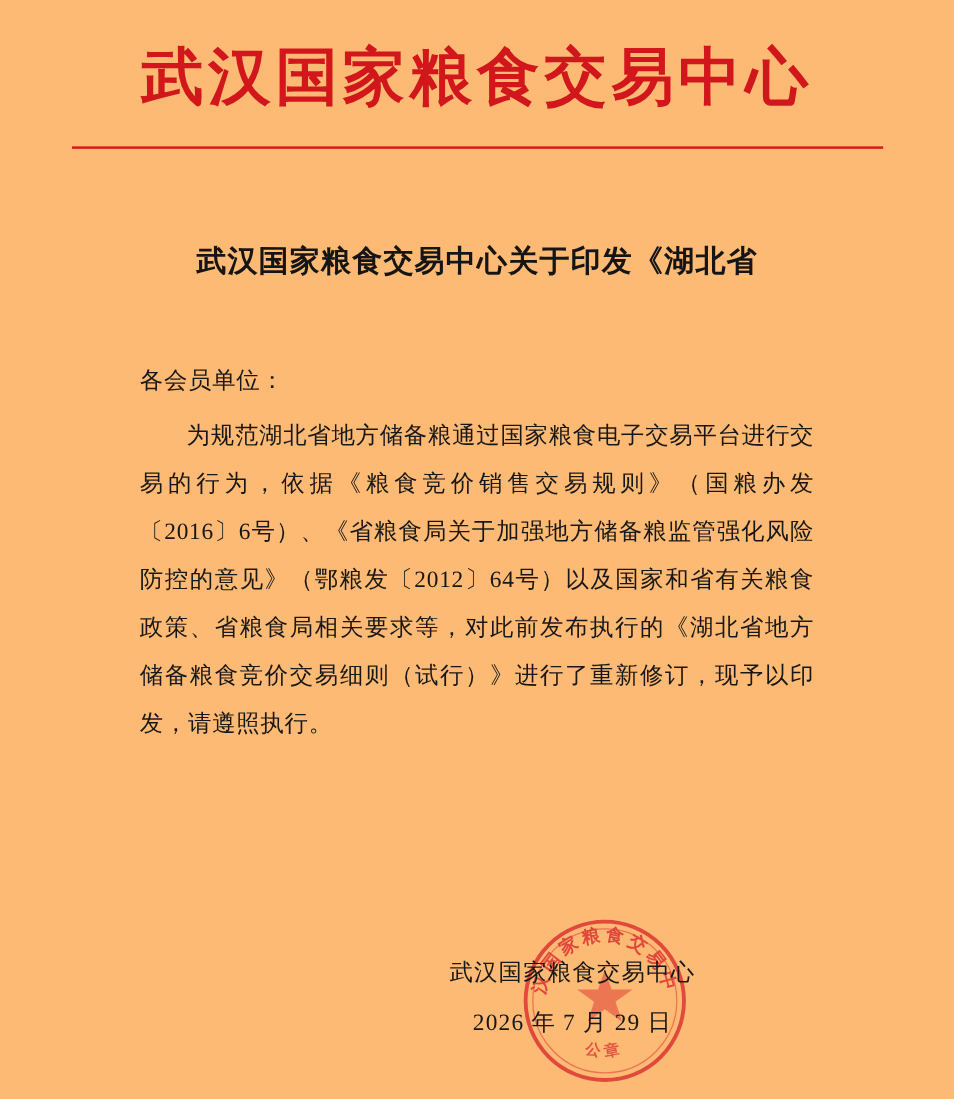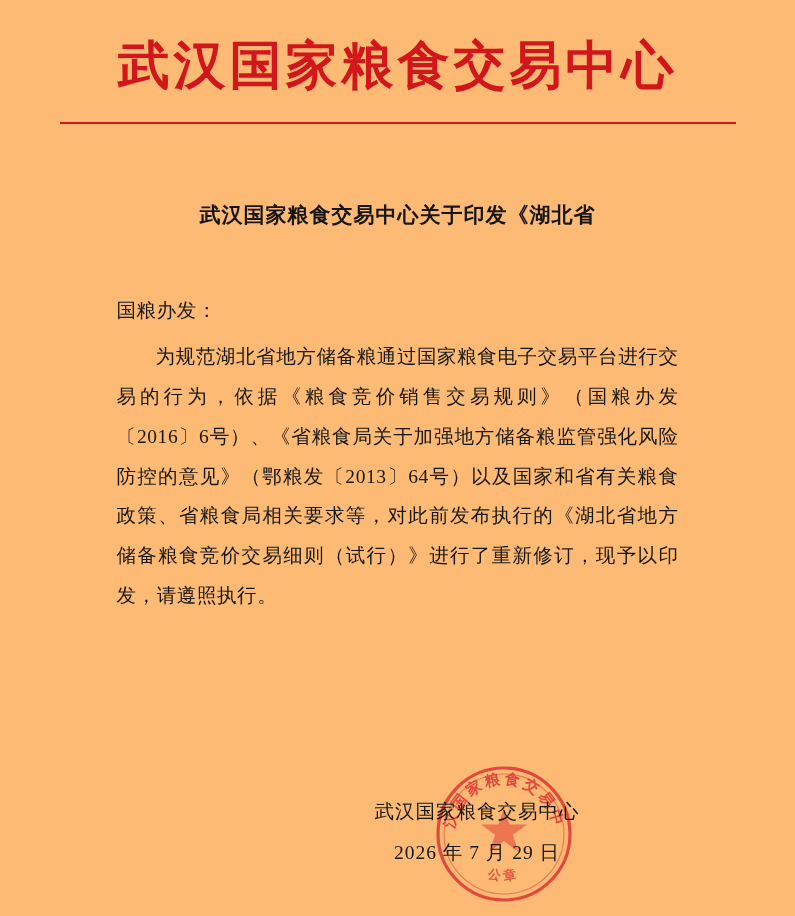--- a/index.html
+++ b/index.html
@@ -43,21 +43,21 @@
     width: 676px;
     height: 2px;
     background: #d2171c;
   }
 
   
   .doc-title {
     margin: 72px auto 0 auto;
     width: 600px;
     text-align: center;
-    font-size: 21px;
+    font-size: 25px;
     font-weight: bold;
     line-height: 1.85;
     letter-spacing: 1px;
     color: #151515;
   }
   .doc-title .line2 {
     display: block;
   }
 
   
@@ -127,22 +127,22 @@
   <div class="letterhead">
     <div class="letterhead-title">武汉国家粮食交易中心</div>
     <div class="letterhead-rule"></div>
   </div>
 
   <div class="doc-title">
     <span class="line1">武汉国家粮食交易中心关于印发《湖北省</span>
   </div>
 
   <div class="body-block">
-    <p class="salutation">国粮办发：</p>
-    <p class="para">为规范湖北省地方储备粮通过国家粮食电子交易平台进行交易的行为，依据《粮食竞价销售交易规则》（国粮办发〔2016〕6号）、《省粮食局关于加强地方储备粮监管强化风险防控的意见》（鄂粮发〔2013〕64号）以及国家和省有关粮食政策、省粮食局相关要求等，对此前发布执行的《湖北省地方储备粮食竞价交易细则（试行）》进行了重新修订，现予以印发，请遵照执行。</p>
+    <p class="salutation">各会员单位：</p>
+    <p class="para">为规范湖北省地方储备粮通过国家粮食电子交易平台进行交易的行为，依据《粮食竞价销售交易规则》（国粮办发〔2016〕6号）、《省粮食局关于加强地方储备粮监管强化风险防控的意见》（鄂粮发〔2012〕64号）以及国家和省有关粮食政策、省粮食局相关要求等，对此前发布执行的《湖北省地方储备粮食竞价交易细则（试行）》进行了重新修订，现予以印发，请遵照执行。</p>
   </div>
 
   <div class="seal">
     <svg width="144" height="144" viewBox="0 0 144 144" aria-hidden="true">
       <defs>
         <path id="sealArcTop" d="M 22,72 A 50,50 0 0 1 122,72"></path>
         <path id="sealArcBottom" d="M 26,72 A 46,46 0 0 0 118,72"></path>
       </defs>
       <circle cx="72" cy="72" r="66" fill="none" stroke="#d8272c" stroke-width="3.2" opacity="0.9"></circle>
       <circle cx="72" cy="72" r="60" fill="none" stroke="#d8272c" stroke-width="1.1" opacity="0.55"></circle>

